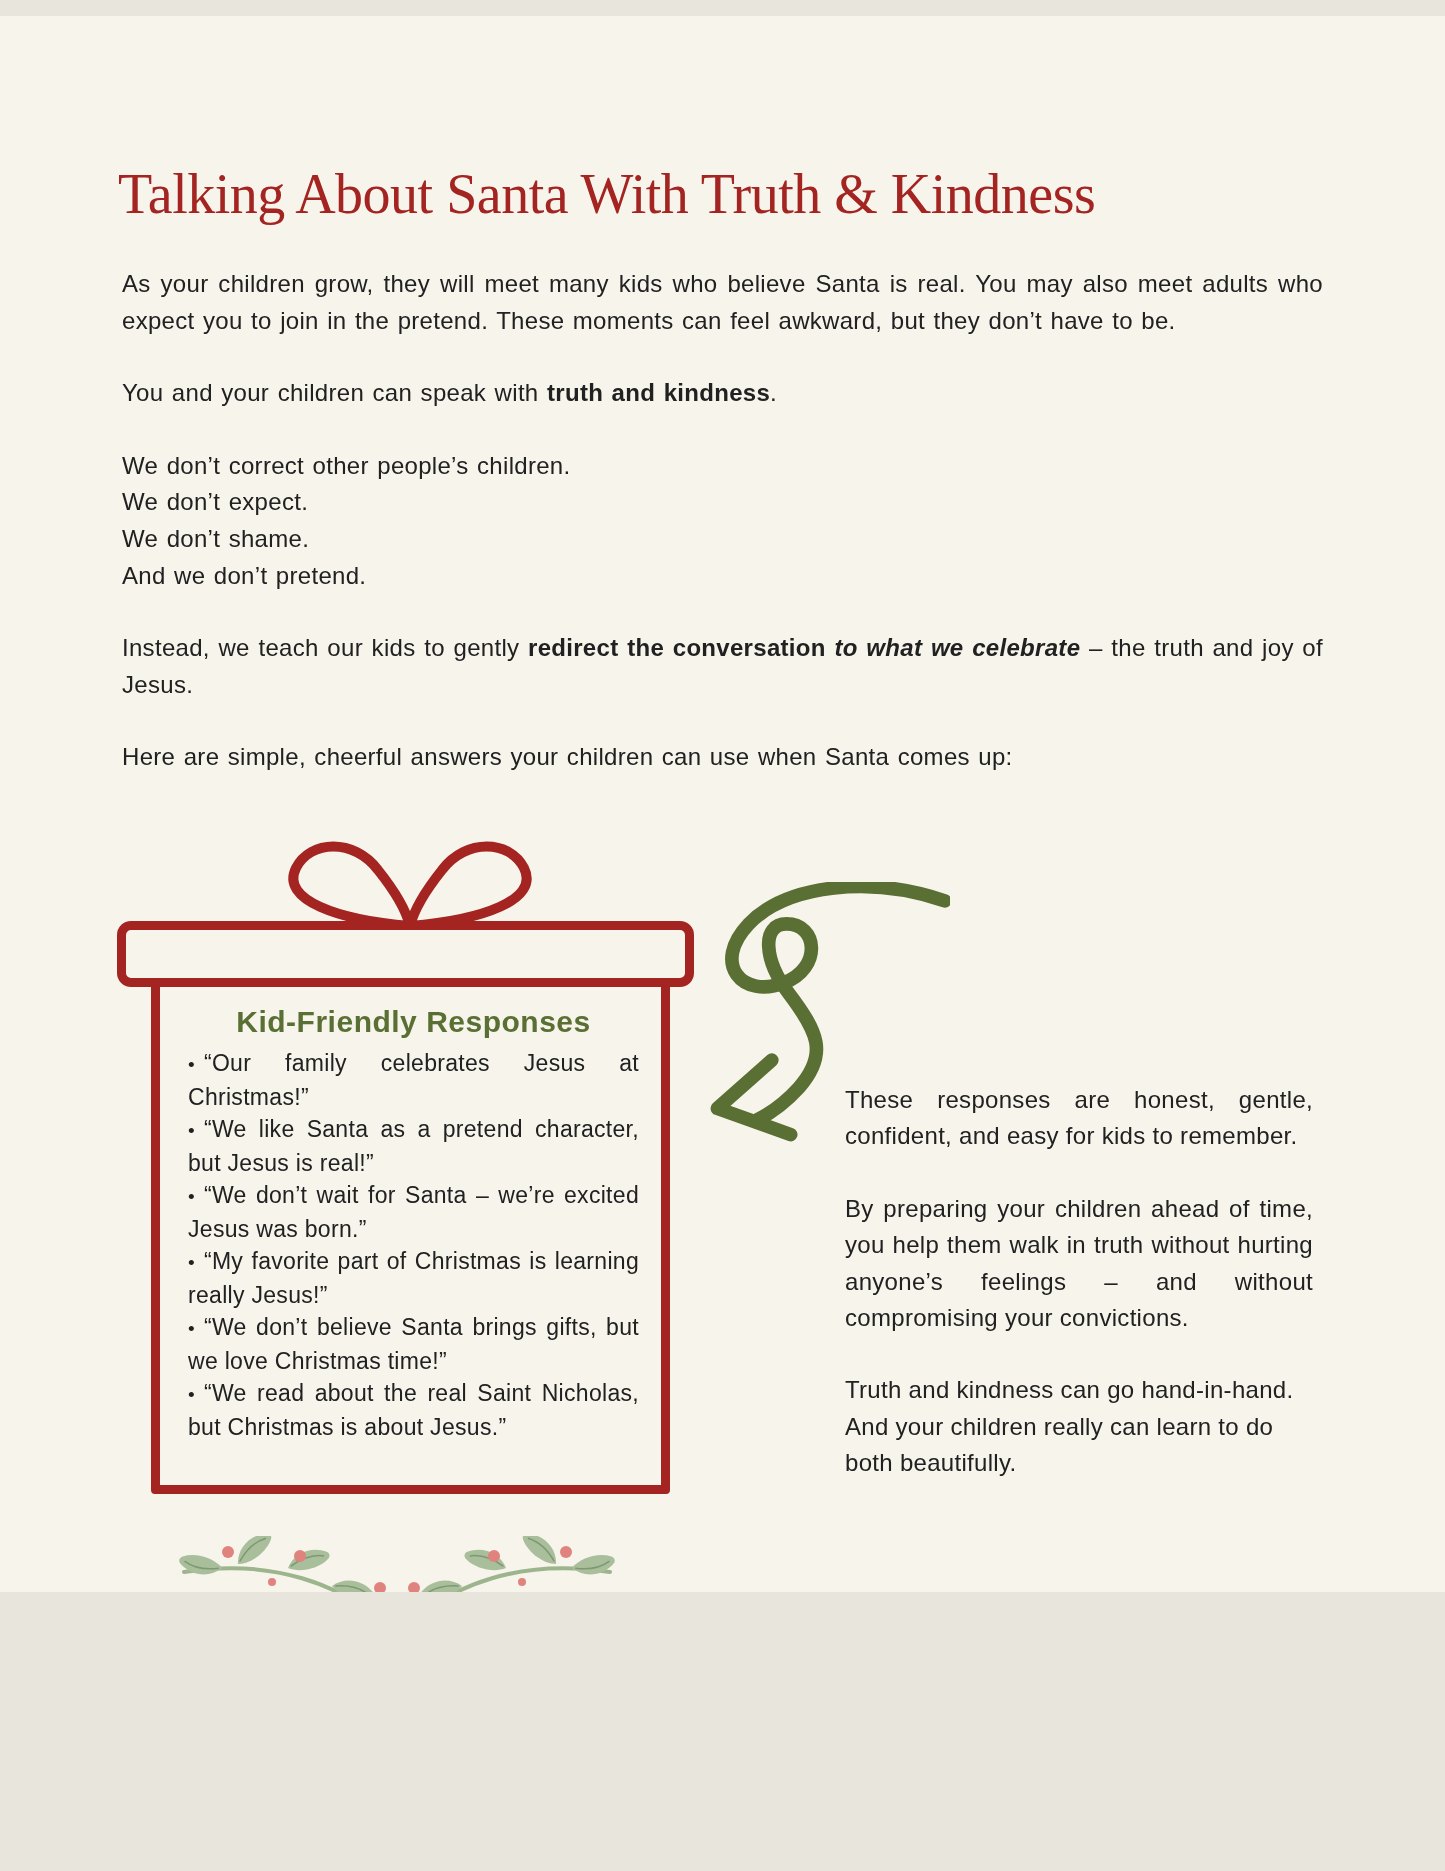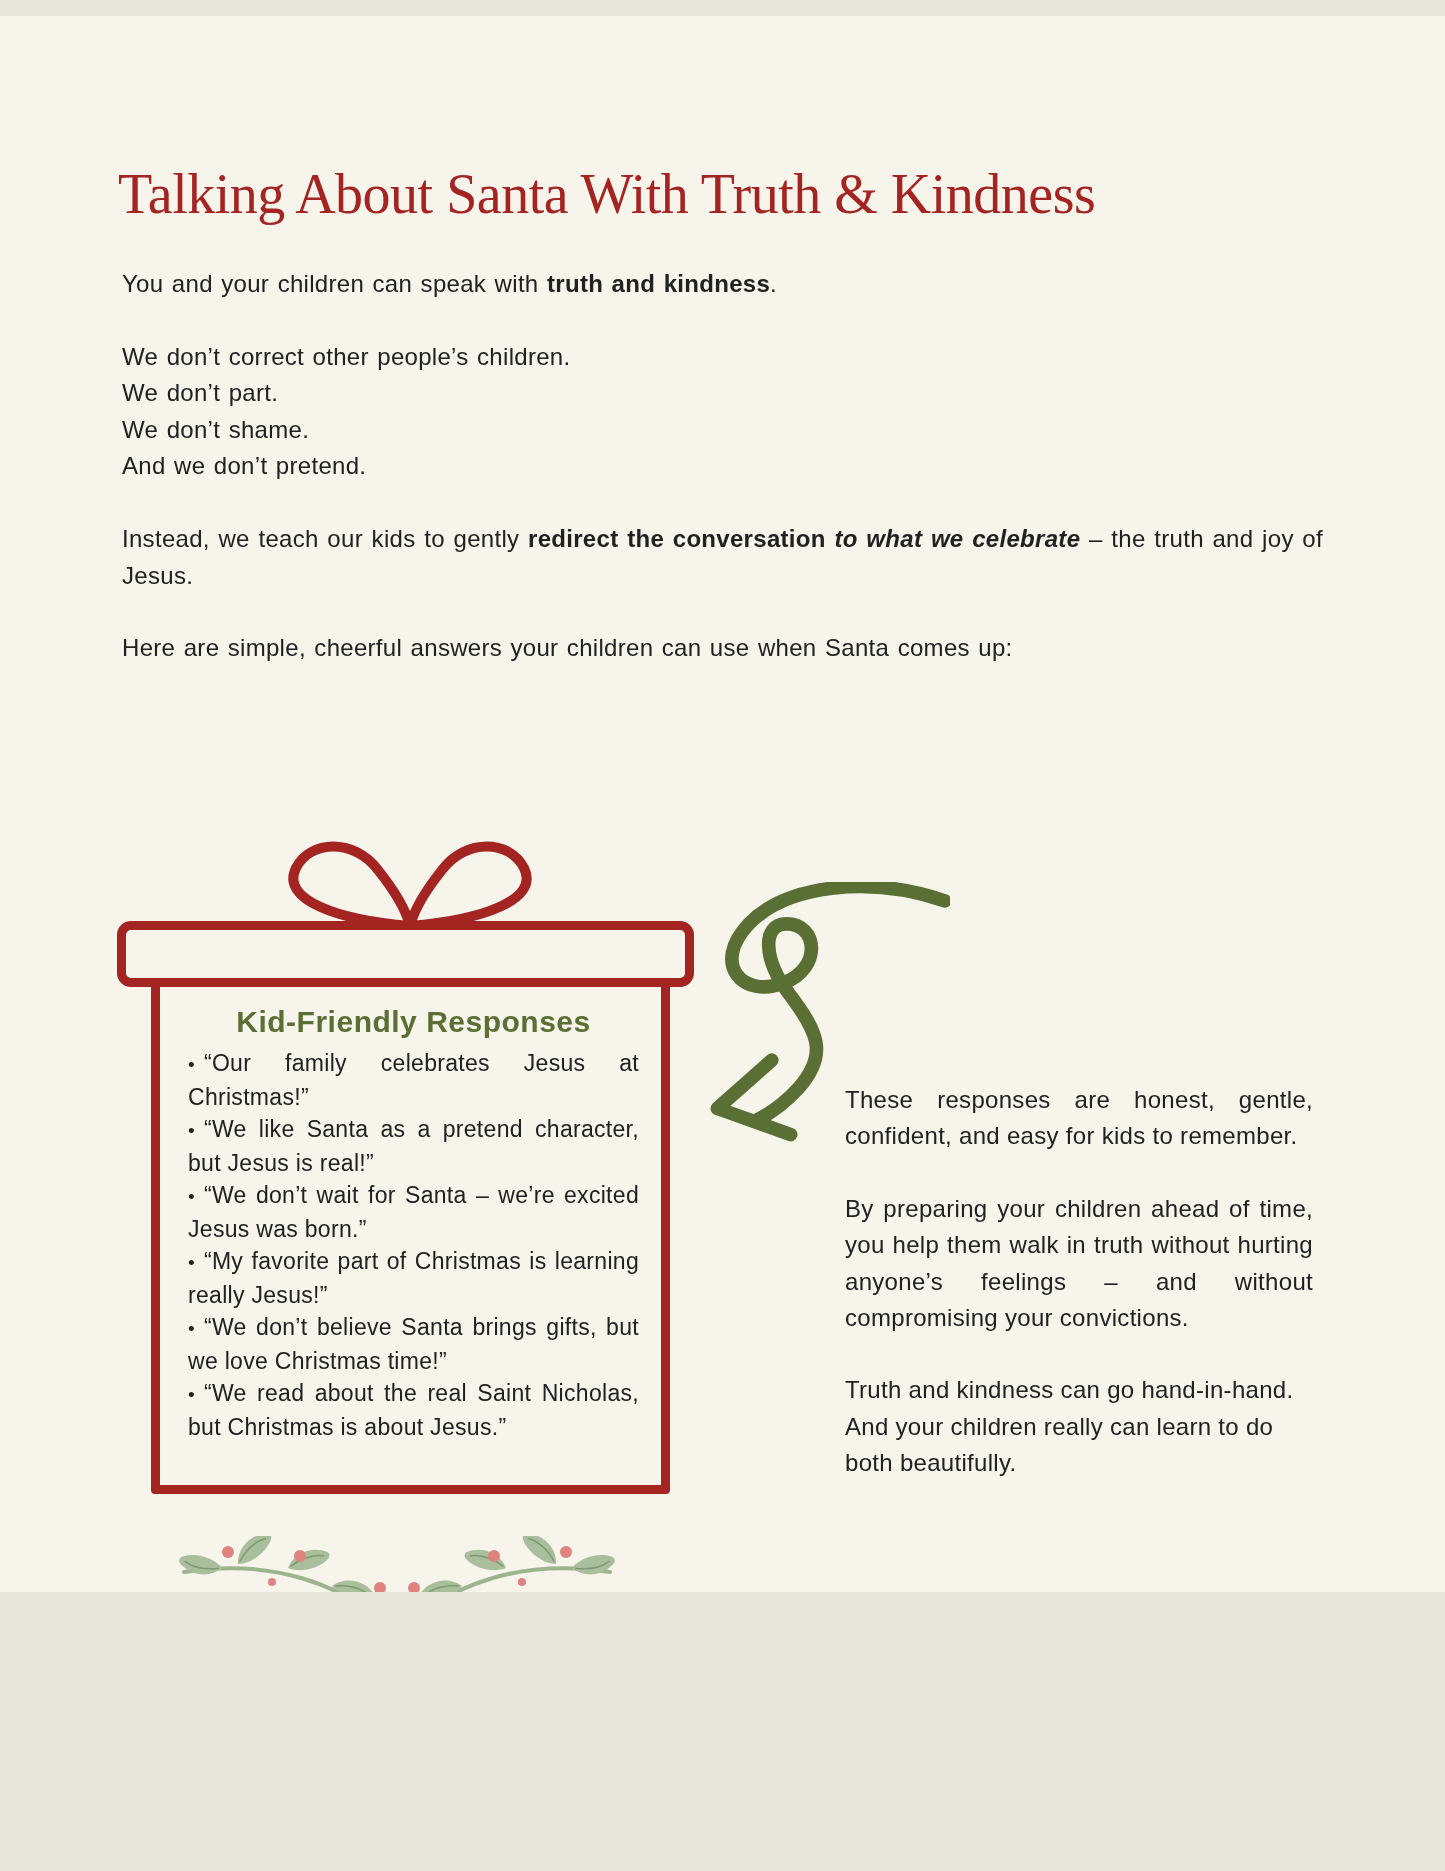--- a/index.html
+++ b/index.html
@@ -74,24 +74,25 @@
   #quote .q2{font-size:25px;margin:10px 0 0 0;font-family:Liberation Serif, serif;}
 </style>
 </head>
 <body>
 
 <div id="page">
 
   <h1 id="title">Talking About Santa With Truth &amp; Kindness</h1>
 
   <div id="intro">
+    <p class="justify">As your children grow, they will meet many kids who believe Santa is real. You may also meet adults who expect you to join in the pretend. These moments can feel awkward, but they don’t have to be.</p>
     <p><span>You and your children can speak with </span><span class="b">truth and kindness</span><span>.</span></p>
     <div class="tight">
       <p>We don’t correct other people’s children.</p>
-      <p>We don’t part.</p>
+      <p>We don’t expect.</p>
       <p>We don’t shame.</p>
       <p>And we don’t pretend.</p>
     </div>
     <p class="justify"><span>Instead, we teach our kids to gently </span><span class="b">redirect the conversation </span><span class="bi">to what we celebrate</span><span> – the truth and joy of Jesus.</span></p>
     <p>Here are simple, cheerful answers your children can use when Santa comes up:</p>
   </div>
 
   <svg id="gift-bow" width="288" height="102" viewBox="0 0 288 102">
     <path d="M144 96 C72 90, 14 70, 30 38 C44 10, 88 8, 112 40 C128 60, 140 80, 144 96 Z" fill="none" stroke="var(--red)" stroke-width="10" stroke-linejoin="round"></path>
     <path d="M144 96 C216 90, 274 70, 258 38 C244 10, 200 8, 176 40 C160 60, 148 80, 144 96 Z" fill="none" stroke="var(--red)" stroke-width="10" stroke-linejoin="round"></path>

